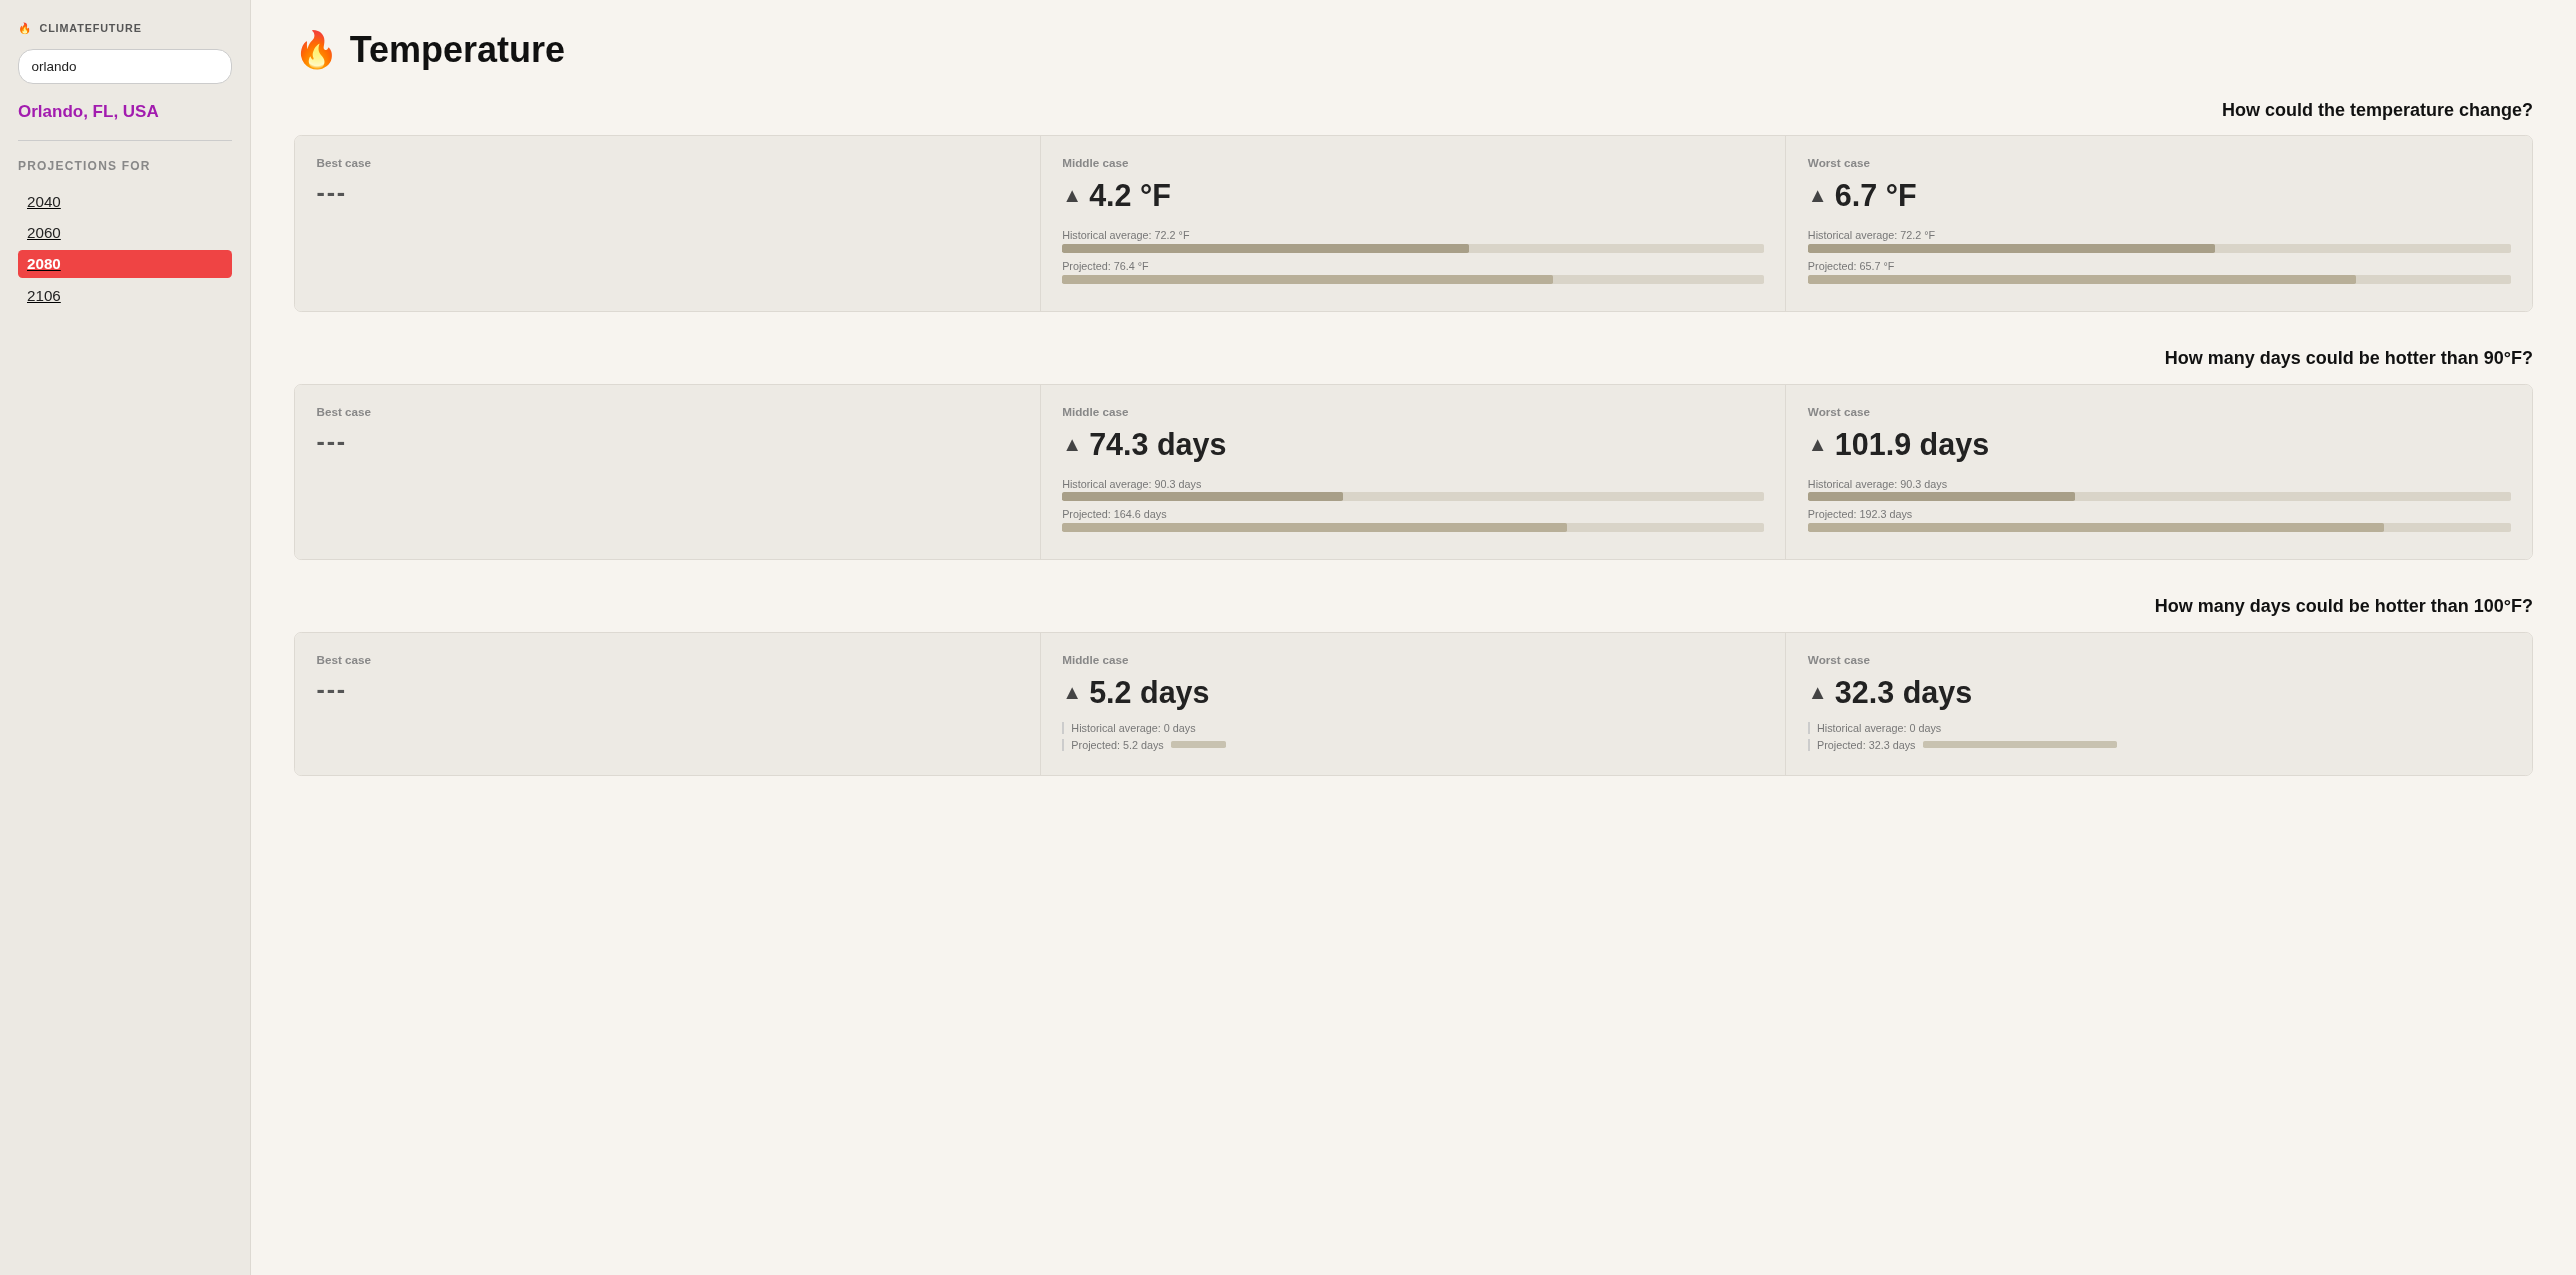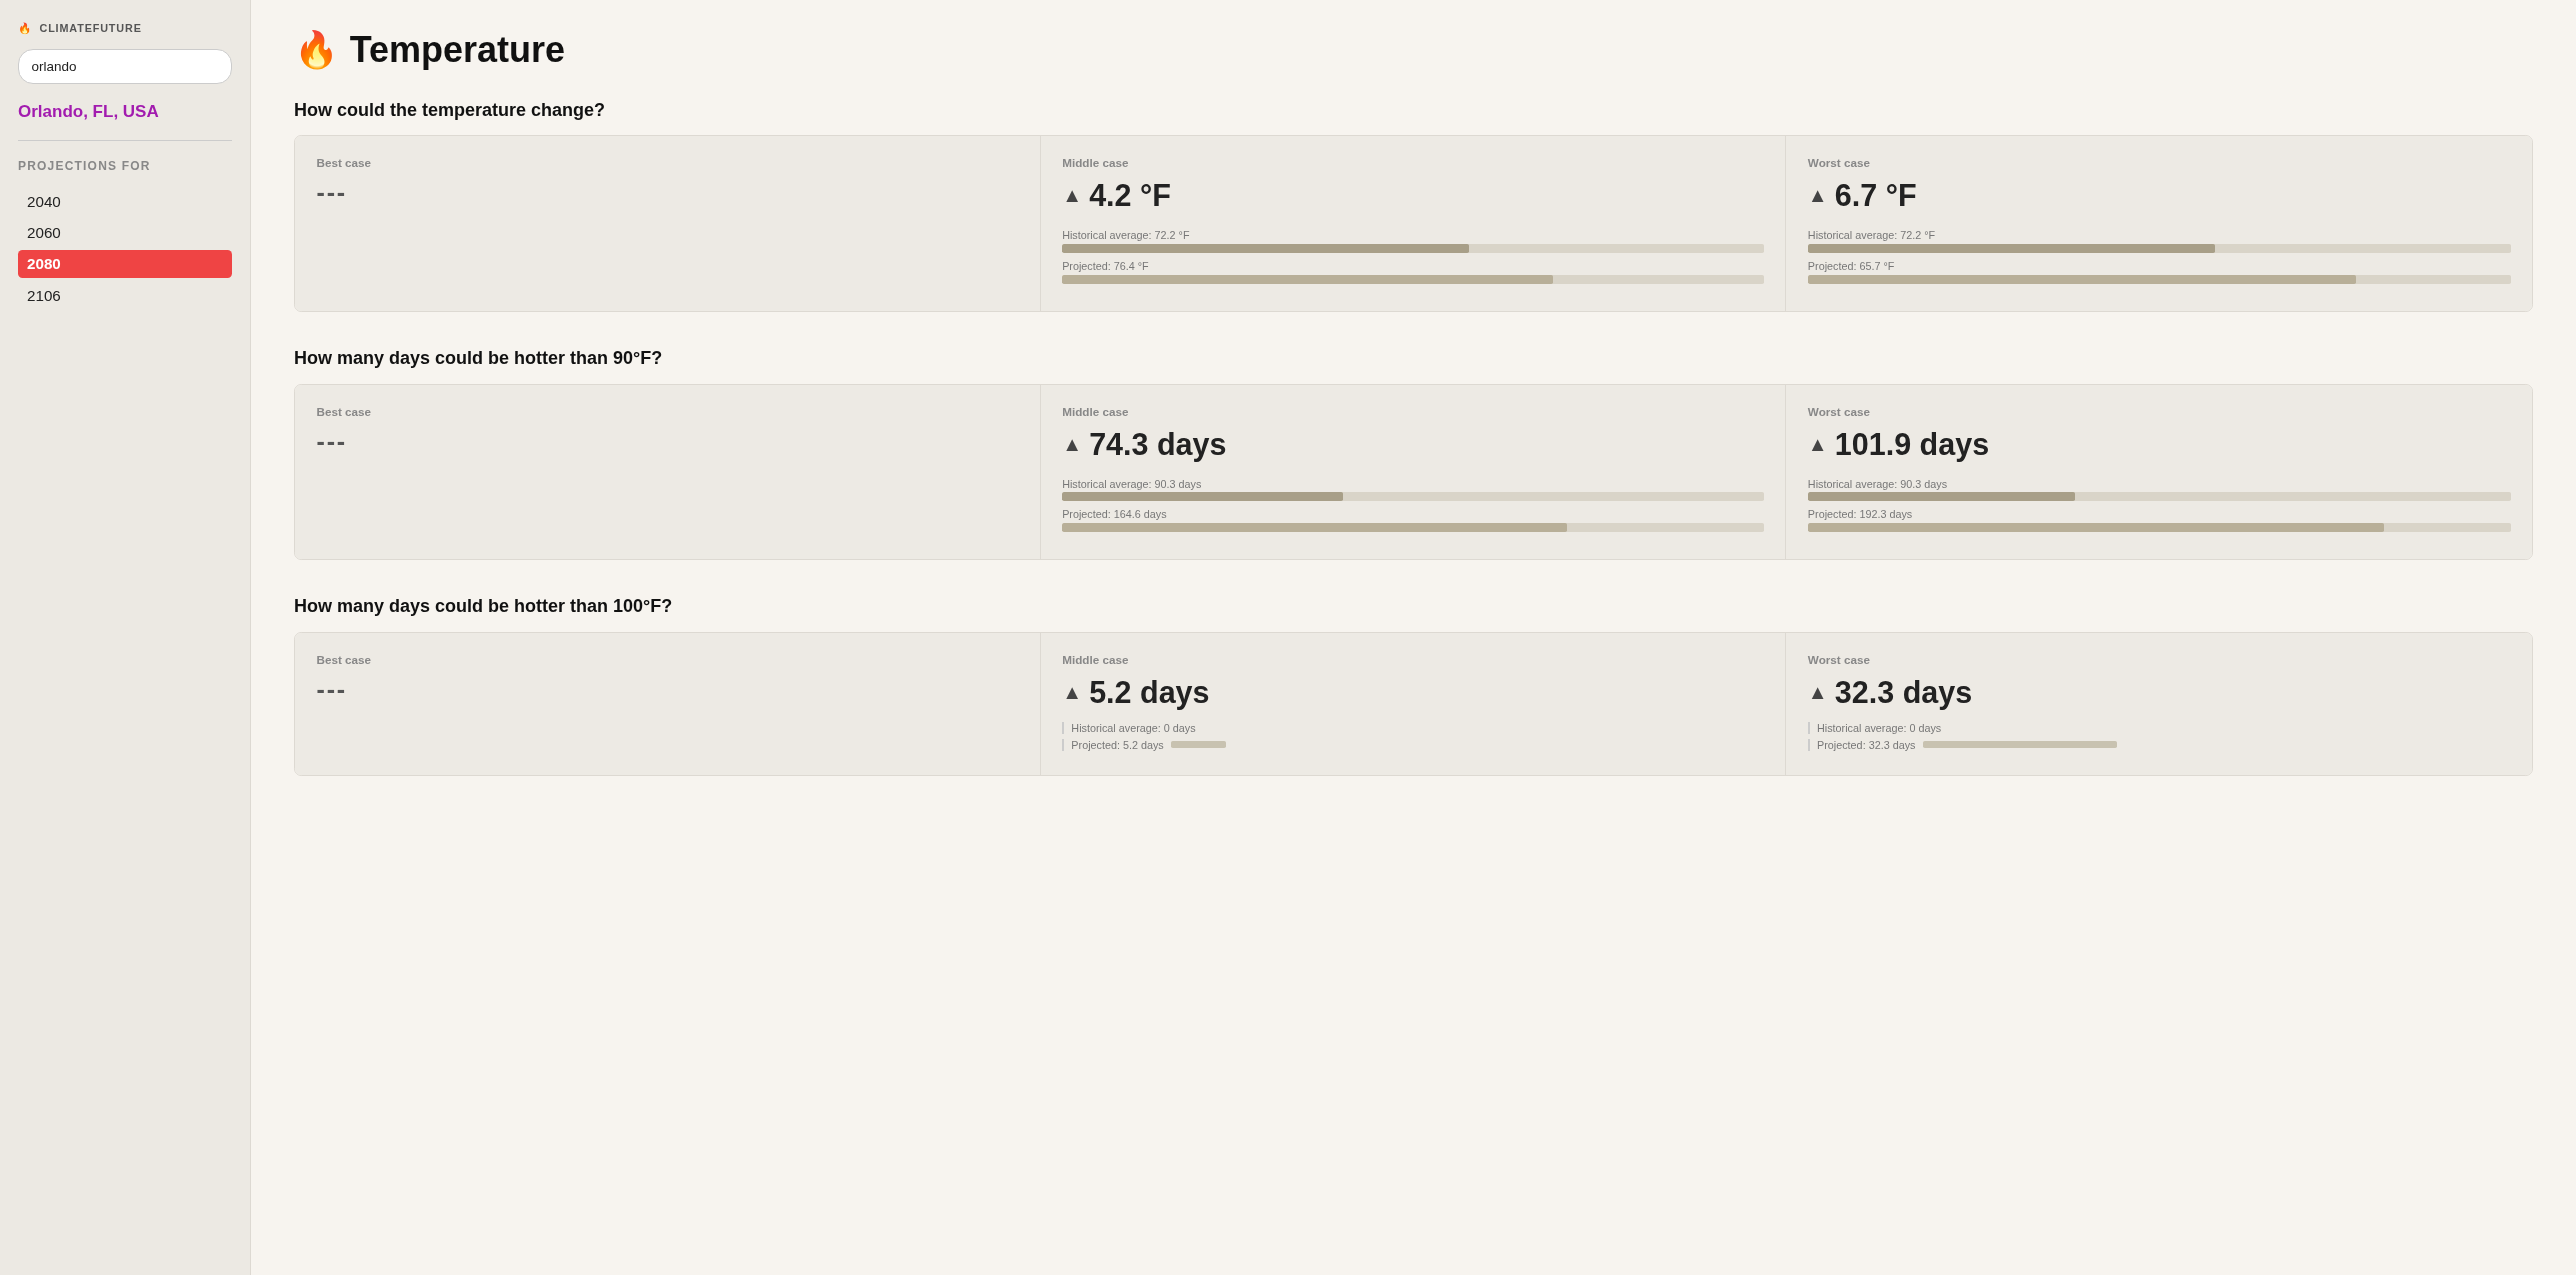--- a/index.html
+++ b/index.html
@@ -54,20 +54,21 @@
       font-size: 12px;
       font-weight: 600;
       letter-spacing: 0.1em;
       color: #888;
       text-transform: uppercase;
     }
     .year-list {
       display: flex;
       flex-direction: column;
       gap: 3.6px;
+      text-decoration: underline;
     }
     .year-item {
       padding: 5.4px 9px;
       font-size: 15.2px;
       font-weight: 500;
       color: #222;
       cursor: pointer;
       border-radius: 4.5px;
     }
     .year-item.active {
@@ -91,20 +92,21 @@
       margin-bottom: 29px;
     }
     .section {
       margin-bottom: 36px;
     }
     .section-title {
       font-size: 18px;
       font-weight: 700;
       color: #111;
       margin-bottom: 14.4px;
+      text-align: right;
     }
     .cards-row {
       display: grid;
       grid-template-columns: 1fr 1fr 1fr;
       gap: 0;
       border-radius: 7.2px;
       overflow: hidden;
       border: 0.9px solid #ddd9d2;
     }
     .card {

